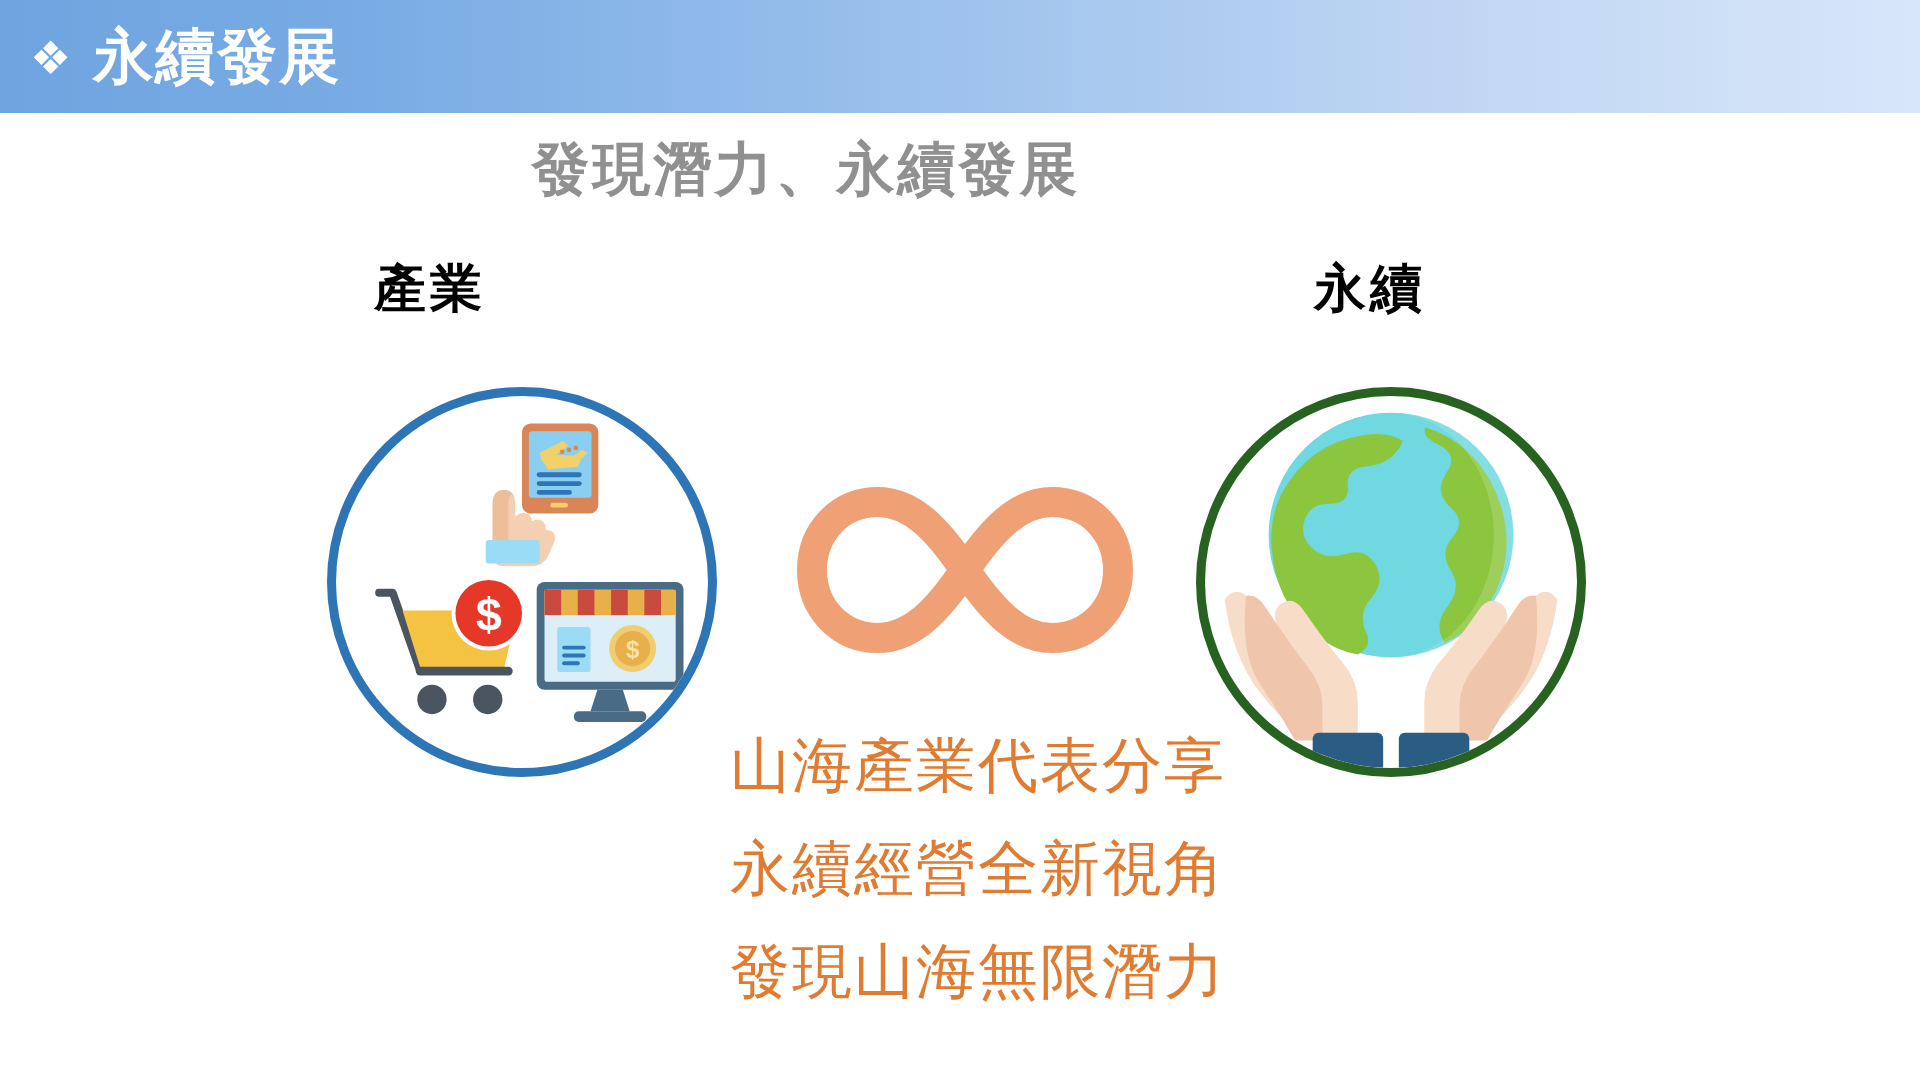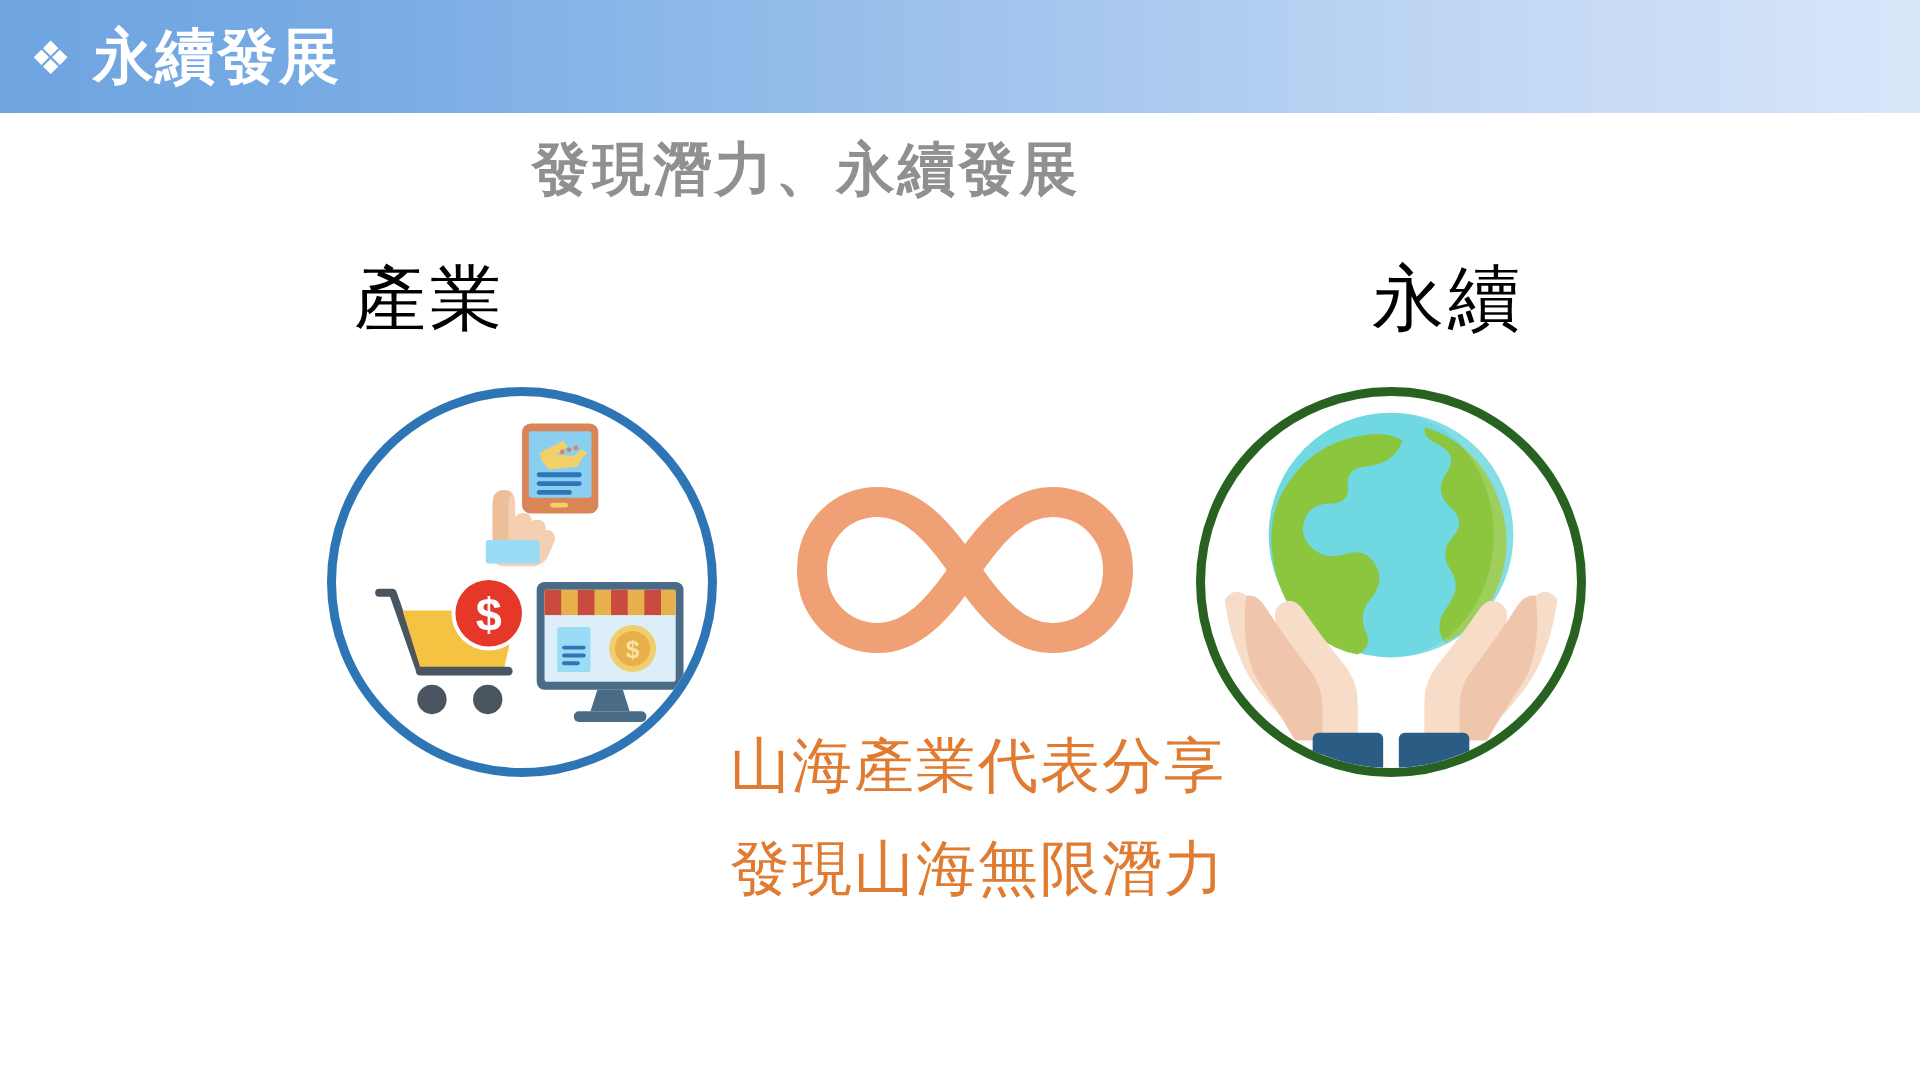--- a/index.html
+++ b/index.html
@@ -55,28 +55,28 @@
     font-size: 58px;
     font-weight: bold;
     letter-spacing: 3px;
     line-height: 1.15;
   }
 
   
   .col-heading {
     position: absolute;
     color: #000000;
-    font-size: 72px;
-    font-weight: normal;
+    font-size: 52px;
+    font-weight: bold;
     letter-spacing: 4px;
     line-height: 1;
     white-space: nowrap;
   }
   #heading-industry { left: 430px; top: 262px; transform: translateX(-50%); }
-  #heading-sustain  { left: 1448px; top: 262px; transform: translateX(-50%); }
+  #heading-sustain  { left: 1370px; top: 262px; transform: translateX(-50%); }
 
   
   .icon-circle {
     position: absolute;
     border-radius: 50%;
     box-sizing: border-box;
     overflow: hidden;
     background: #ffffff;
   }
   #circle-industry {
@@ -228,14 +228,15 @@
              C122 168, 148 140, 175 100
              C202 60, 228 32, 262 32
              C300 32, 328 62, 328 100
              C328 138, 300 168, 262 168
              C228 168, 202 140, 175 100 Z" fill="none" stroke="#EFA175" stroke-width="30" stroke-linecap="round" stroke-linejoin="round"></path>
   </svg>
 </div>
 
 <div id="bullet-lines">
   <div class="bullet-line">山海產業代表分享</div>
+  <div class="bullet-line">永續經營全新視角</div>
   <div class="bullet-line">發現山海無限潛力</div>
 </div>
 
 </body></html>

